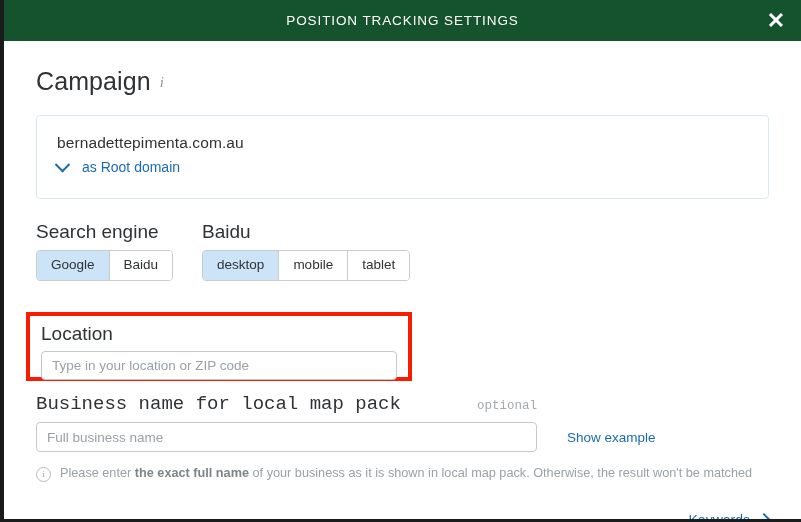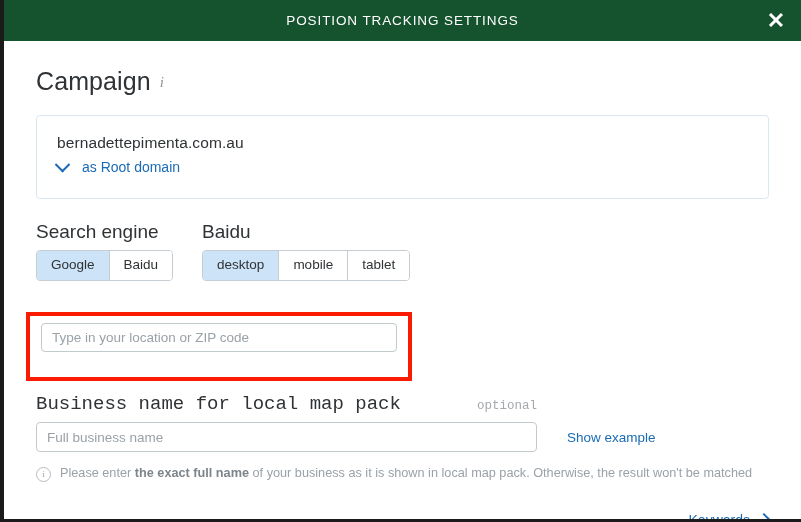--- a/index.html
+++ b/index.html
@@ -308,20 +308,21 @@
           <div class="btn-group">
             <div class="seg active">desktop</div>
             <div class="seg">mobile</div>
             <div class="seg">tablet</div>
           </div>
         </div>
 
       </div>
 
       <div class="location-block">
+        <div class="field-label">Location</div>
         <input class="text-input" type="text" placeholder="Type in your location or ZIP code" style="">
       </div>
 
       <div class="business-block">
         <div class="business-head">
           <span class="field-label" style="margin-bottom:0;">Business name for local map pack</span>
           <span class="optional-tag">optional</span>
         </div>
 
         <div class="business-input-row">

